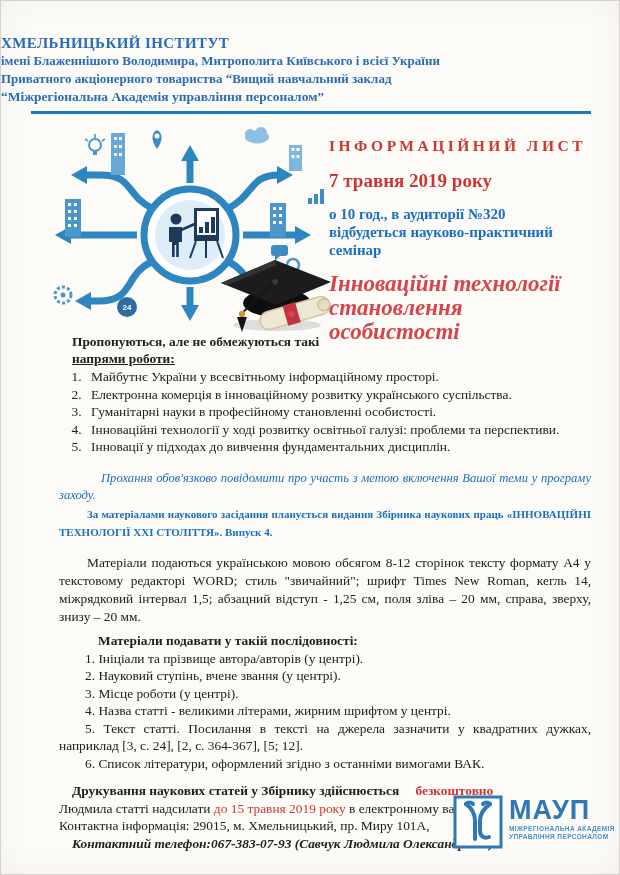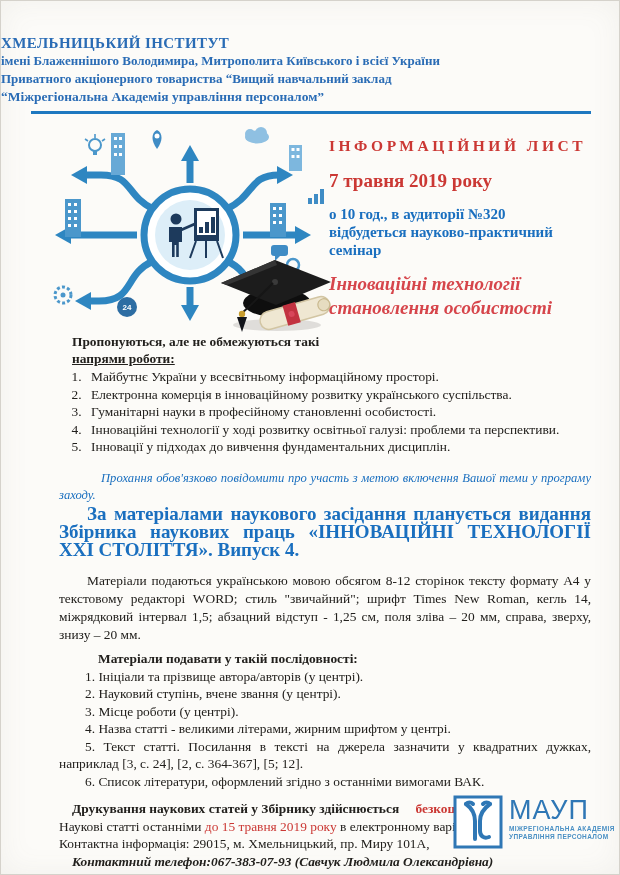--- a/index.html
+++ b/index.html
@@ -14,46 +14,46 @@
   .hdr { position:absolute; top:33px; left:0; width:100%; color:#2a6cb5; line-height:18px; }
   .hdr .l1 { font-size:15px; font-weight:700; letter-spacing:.4px; }
   .hdr .l2, .hdr .l3 { font-size:13px; font-weight:600; }
   .hdr .l4 { font-size:13.5px; font-weight:700; }
   .divider { position:absolute; left:30px; right:28px; top:110px; height:3px; background:#1e78c0; }
   
   .announce { position:absolute; left:328px; top:136px; width:266px; text-align:left; }
   .ann-title { color:#cb3834; font-weight:700; font-size:15.5px; letter-spacing:3.5px; }
   .ann-date { color:#cb3834; font-weight:700; font-size:19px; margin-top:15px; }
   .ann-blue { color:#1a6fbf; font-weight:700; font-size:15px; line-height:18px; margin-top:13px; }
-  .sem-title { color:#d6454b; font-weight:700; font-style:italic; font-size:19px; line-height:24px; margin-top:13px; }
+  .sem-title { color:#d6454b; font-weight:700; font-style:italic; font-size:23px; line-height:24px; margin-top:13px; }
   
   .illus { position:absolute; left:24px; top:116px; width:312px; height:218px; }
   
   .bodytxt { position:absolute; left:58px; top:332px; width:532px; font-size:13.4px; line-height:17px; }
   .b { font-weight:700;margin-left:13px; }
   .i { font-style:italic; }
   .u { text-decoration:underline; }
   .just { text-align:justify; }
   .ind { text-indent:28px; }
   ol.dir { list-style:decimal outside; padding-left:26px; margin:1px 0 14px 0; }
   ol.dir li { padding-left:6px; line-height:17.5px; }
   ol.ord { list-style:decimal inside; margin:0 0 10px 0; }
   ol.ord li { text-indent:26px; line-height:17.5px; }
   .notice-i { color:#1a6fbf; font-style:italic; font-size:12.6px; text-indent:42px; text-align:justify; margin-bottom:1px; }
-  .notice-b { color:#1a6fbf; font-weight:700; font-size:19px; line-height:18px; text-align:justify; text-indent:28px; margin-bottom:13px; }
+  .notice-b { color:#1a6fbf; font-weight:700; font-size:11px; line-height:18px; text-align:justify; text-indent:28px; margin-bottom:13px; }
   .head2 { margin-bottom:2px; }
   .para { margin-bottom:6px; line-height:18px; }
   .ordhead { text-indent:26px; margin-bottom:1px; }
   .red { color:#cb3834; }
   .print-line { margin-top:6px; }
   .contact p { line-height:17.5px; }
   
   .logo { position:absolute; left:452px; top:794px; display:flex; align-items:flex-start; gap:6px; }
   .logo-txt { display:flex; flex-direction:column; padding-top:2px; }
-  .logo-name { font-family:"Liberation Sans", sans-serif; font-weight:400; font-size:27px; line-height:26px; color:#2f77b5; letter-spacing:1px; }
+  .logo-name { font-family:"Liberation Sans", sans-serif; font-weight:700; font-size:27px; line-height:26px; color:#2f77b5; letter-spacing:1px; }
   .logo-cap { font-family:"Liberation Sans", sans-serif; font-weight:700; font-size:6.5px; line-height:8px; color:#4a90c4; letter-spacing:.4px; margin-top:2px; }
 </style>
 </head>
 <body>
 
 <div class="page">
 
   <div class="hdr">
     <div class="l1">ХМЕЛЬНИЦЬКИЙ ІНСТИТУТ</div>
     <div class="l2">імені Блаженнішого Володимира, Митрополита Київського і всієї України</div>
@@ -224,21 +224,21 @@
     <ol class="ord just">
       <li>Ініціали та прізвище автора/авторів (у центрі).</li>
       <li>Науковий ступінь, вчене звання (у центрі).</li>
       <li>Місце роботи (у центрі).</li>
       <li>Назва статті - великими літерами, жирним шрифтом у центрі.</li>
       <li>Текст статті. Посилання в тексті на джерела зазначити у квадратних дужках, наприклад [3, с. 24], [2, с. 364-367], [5; 12].</li>
       <li>Список літератури, оформлений згідно з останніми вимогами ВАК.</li>
     </ol>
     <div class="contact">
       <p class="print-line"><span class="b">Друкування наукових статей у Збірнику здійснюється </span> <span class="b red">безкоштовно</span></p>
-      <p><span>Наукові статті останніми </span><span class="red">до 15 травня 2019 року</span><span> в електронному варіанті.</span></p>
+      <p><span>Людмила статті надсилати </span><span class="red">до 15 травня 2019 року</span><span> в електронному варіанті.</span></p>
       <p>Контактна інформація: 29015, м. Хмельницький, пр. Миру 101А,</p>
       <p class="i b">Контактний телефон:067-383-07-93 (Савчук Людмила Олександрівна)</p>
 
     </div>
   </div>
 
   <div class="logo">
     <svg width="50" height="54" viewBox="0 0 50 54">
       <rect x="2" y="2" width="46" height="50" fill="#ffffff" stroke="#2f77b5" stroke-width="3"></rect>
       <g fill="none" stroke="#2f77b5" stroke-width="4" stroke-linecap="round">

